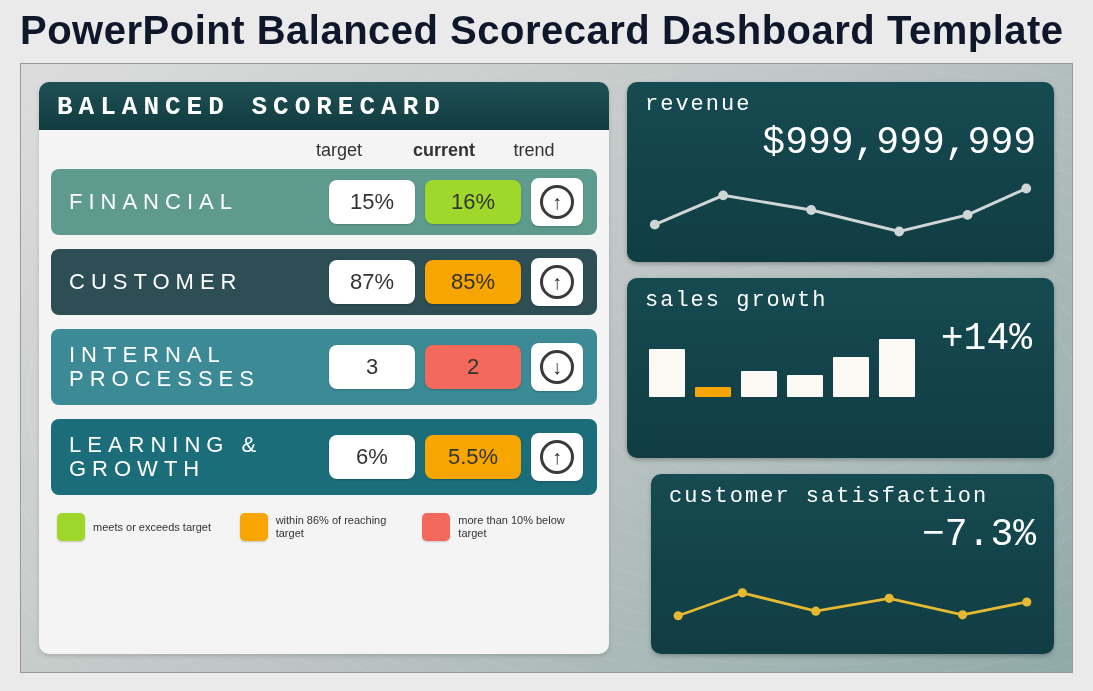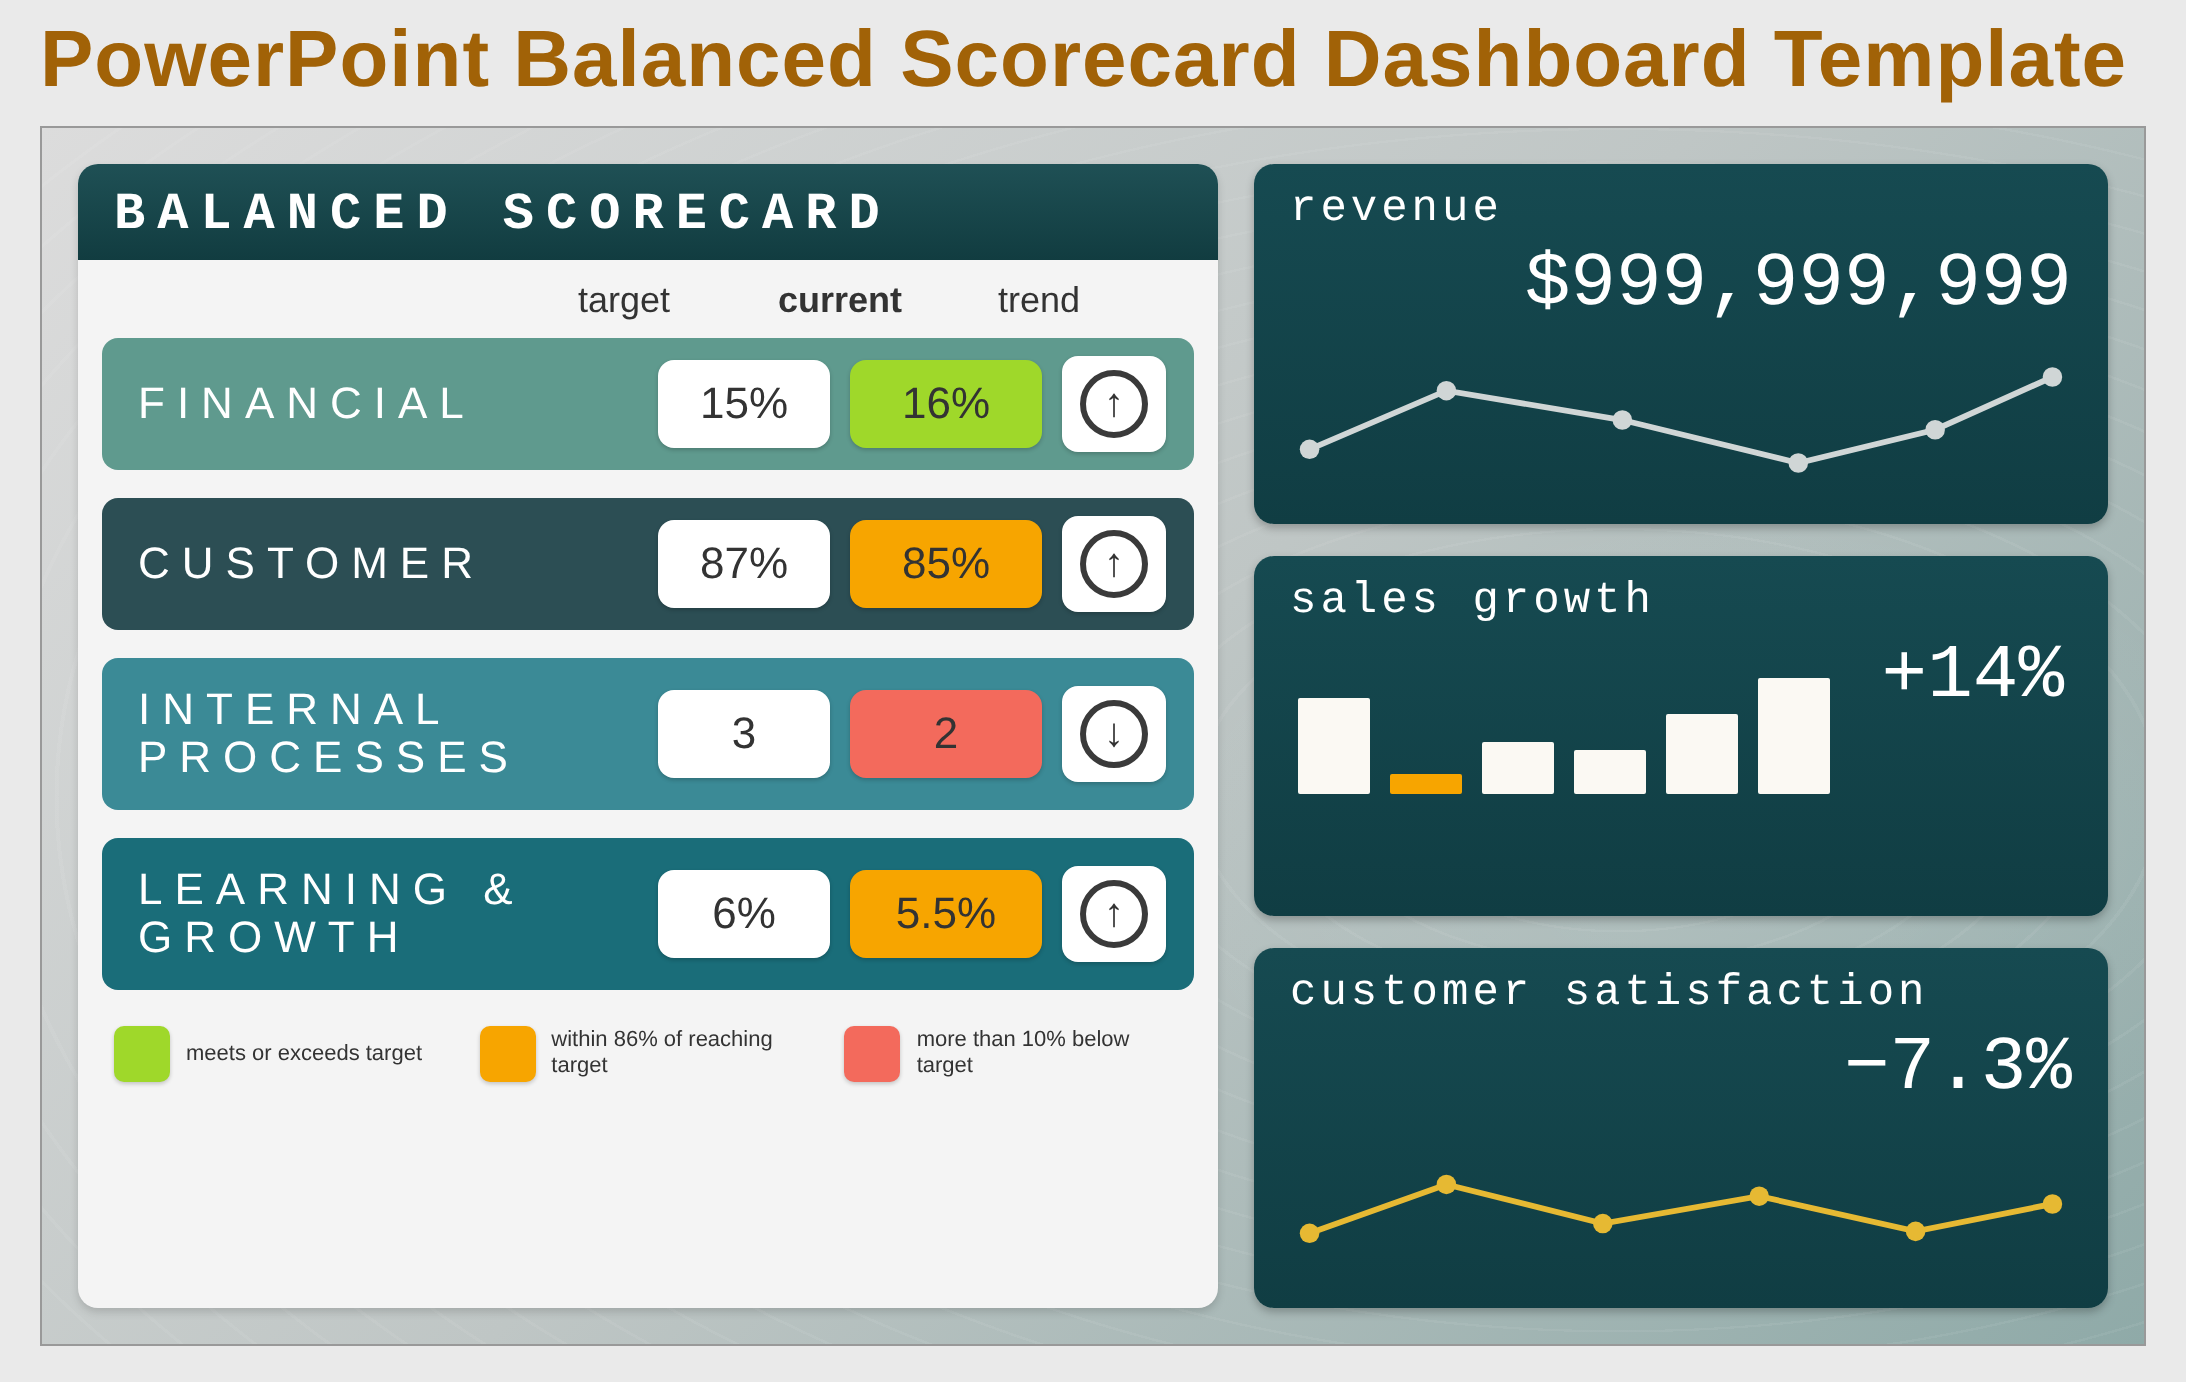--- a/index.html
+++ b/index.html
@@ -5,21 +5,21 @@
   * { box-sizing: border-box; margin: 0; padding: 0; }
   body {
     background: #eaeaea;
     font-family: "Segoe UI", Arial, sans-serif;
     width: 1093px;
     height: 691px;
     overflow: hidden;
     padding: 8px 20px 20px 20px;
   }
   .page-title {
-    color: #a16207;
+    color: #0f172a;
     font-size: 40px;
     font-weight: 700;
     letter-spacing: 0.5px;
     margin-bottom: 10px;
   }
   .slide {
     background: linear-gradient(135deg, #dcdcdc 0%, #bfc6c5 50%, #8faaa8 100%);
     border: 1px solid #999;
     width: 1053px;
     height: 610px;
@@ -60,21 +60,21 @@
   }
   .col-headers {
     display: flex;
     font-family: "Segoe UI Light", Arial, sans-serif;
     color: #333;
     font-size: 18px;
     padding: 10px 40px 8px 0;
     justify-content: flex-end;
     gap: 0;
   }
-  .col-headers span { text-align: left; }
+  .col-headers span { text-align: center; }
   .col-target { width: 100px; }
   .col-current { width: 110px; font-weight: bold; }
   .col-trend { width: 70px; }
   .row {
     margin: 0 12px 14px 12px;
     border-radius: 8px;
     display: flex;
     align-items: center;
     padding: 10px 14px 10px 18px;
     color: #fff;
@@ -153,21 +153,21 @@
   }
   .kpi-value {
     font-family:"Courier New",monospace;
     font-size: 38px;
     text-align:right;
     font-weight:400;
     margin-bottom: 6px;
   }
   .kpi-revenue { height: 180px; }
   .kpi-sales   { height: 180px; }
-  .kpi-csat    { height: 180px; }
+  .kpi-csat    { height: 180px; margin-left: 24px; }
   
   .spark { width:100%; height: 80px; }
   .spark-line { stroke:#d0d6d6; stroke-width:3; fill:none; }
   .spark-dot  { fill:#d0d6d6; }
   .spark-line-gold { stroke:#e6b933; stroke-width:3; fill:none; }
   .spark-dot-gold  { fill:#e6b933; }
   .bars { display:flex; align-items:flex-end; gap:10px; height:80px; padding-left:4px; }
   .bar { background:#fbf9f3; width:36px; border-radius:1px; }
   .bar-small-gold { background:#f7a500; width:36px; border-radius:1px;}
   .sales-row { display:flex; align-items:flex-start; }

